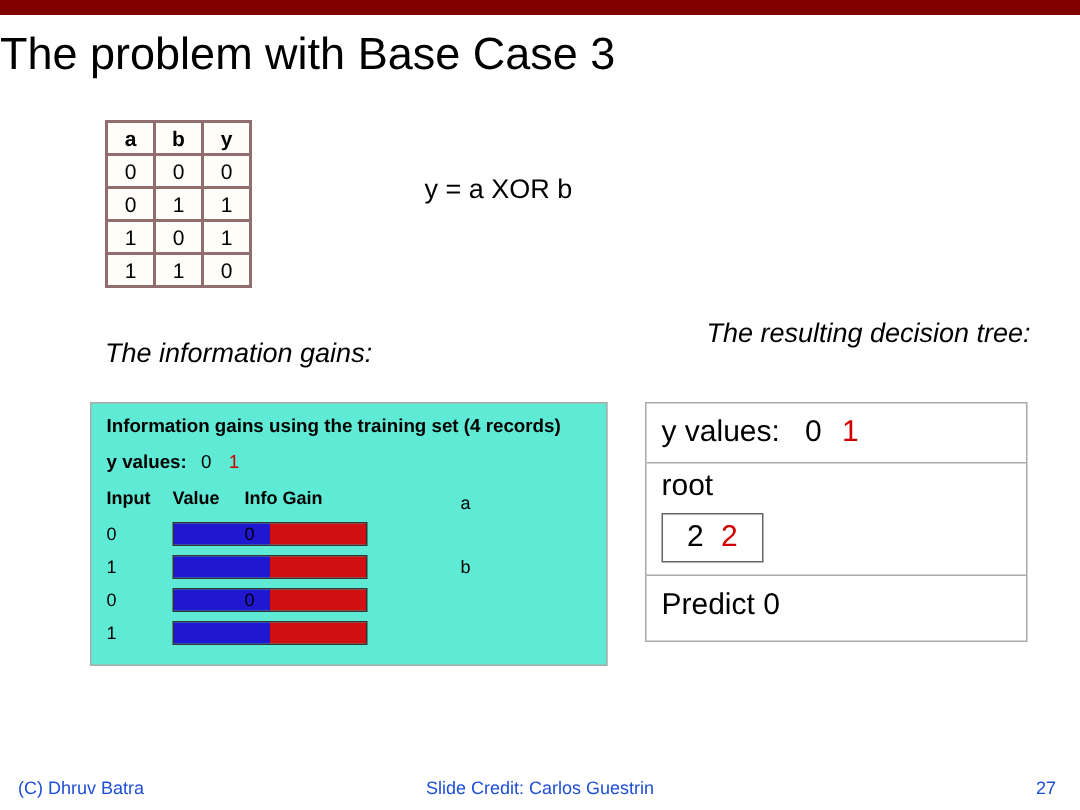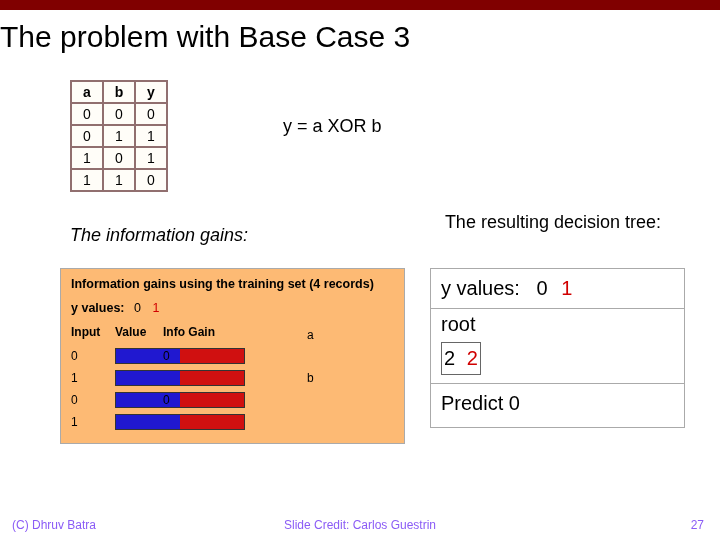--- a/index.html
+++ b/index.html
@@ -7,43 +7,43 @@
   .topbar { background: #800000; height: 10px; width: 100%; }
   .title { font-size: 30px; text-align: left; padding: 10px 0 8px; }
   .region { position: absolute; }
   
   .xor-table { border-collapse: collapse; border: 2px solid #916f6f; }
   .xor-table th, .xor-table td { border: 2px solid #916f6f; width: 32px; height: 22px; text-align: center; font-size: 14px; background: #fffdf8; }
   .xor-table th { font-weight: bold; }
   .equation { font-size: 18px; position: absolute; }
   .heading-sm { font-size: 18px; }
   
-  .ig-panel { border: 1px solid #aaa; padding: 8px 10px 10px; width: 345px; background: #fdba74; }
+  .ig-panel { border: 1px solid #aaa; padding: 8px 10px 10px; width: 345px; background: #5eead4; }
   .ig-title { font-weight: bold; font-size: 12.5px; margin-bottom: 10px; }
   .yvals-row { font-size: 12.5px; margin-bottom: 10px; }
   .yvals-row .zero { color: #000; margin-left: 6px; }
   .yvals-row .one { color: #d00000; margin-left: 8px; }
   .ig-grid { display: grid; grid-template-columns: 40px 44px 140px 70px; column-gap: 4px; font-size: 12px; align-items: center; }
   .ig-head { font-weight: bold; font-size: 12px; padding-bottom: 6px; }
   .ig-cell { padding: 3px 0; }
   .bar { width: 130px; height: 16px; display: flex; border: 1px solid #333; }
   .bar-half-blue { background: #2018d0; width: 50%; height: 100%; }
   .bar-half-red  { background: #d01010; width: 50%; height: 100%; }
   
   .tree-panel { border: 1px solid #aaa; width: 255px; background: #fff; }
   .tree-row1 { padding: 8px 10px; font-size: 20px; }
   .tree-row1 .one { color: #d00000; margin-left: 8px; }
   .tree-root-area { padding: 4px 10px 8px; }
   .tree-root-label { font-size: 20px; margin-bottom: 6px; }
-  .tree-node { border: 1px solid #666; display: inline-block; padding: 4px 2px; font-size: 20px; }
+  .tree-node { border: 1px solid #666; display: inline-block; padding: 4px 16px; font-size: 20px; }
   .tree-node .two-red { color: #d00000; margin-left: 6px; }
   .tree-sep { border-top: 1px solid #aaa; }
   .tree-predict { padding: 8px 10px 12px; font-size: 20px; }
   
-  .footer { position: absolute; bottom: 8px; left: 0; width: 100%; font-size: 12px; color: #8b5cf6; }
+  .footer { position: absolute; bottom: 8px; left: 0; width: 100%; font-size: 12px; color: #1d4ed8; }
   .footer .left { position: absolute; left: 12px; bottom: 0; }
   .footer .center { width: 100%; text-align: center; }
   .footer .right { position: absolute; right: 16px; bottom: 0; }
 </style>
 </head>
 <body>
 
 <div class="topbar"></div>
 <div class="title">The problem with Base Case 3</div>
 
@@ -75,21 +75,21 @@
       <td>1</td>
       <td>0</td>
     </tr>
   </tbody>
     </table>
 </div>
 
 <div class="equation" style="left:235px; top:116px;margin-left:48px;">y = a XOR b</div>
 
 <div class="region heading-sm" style="left:70px; top:225px;font-style:italic;">The information gains:</div>
-<div class="region heading-sm" style="left:441px; top:212px; width:220px; text-align:right;">The resulting decision tree:</div>
+<div class="region heading-sm" style="left:469px; top:212px; width:220px; text-align:center;font-style:italic;">The resulting decision tree:</div>
 
 <div class="region ig-panel" style="left:60px; top:268px;">
   <div class="ig-title">Information gains using the training set (4 records)</div>
   <div class="yvals-row">
     <b><span>y values:</span></b>
     <span class="zero">0</span>
     <span class="one">1</span>
   </div>
   <div class="ig-grid">
     <div class="ig-head">Input</div>

